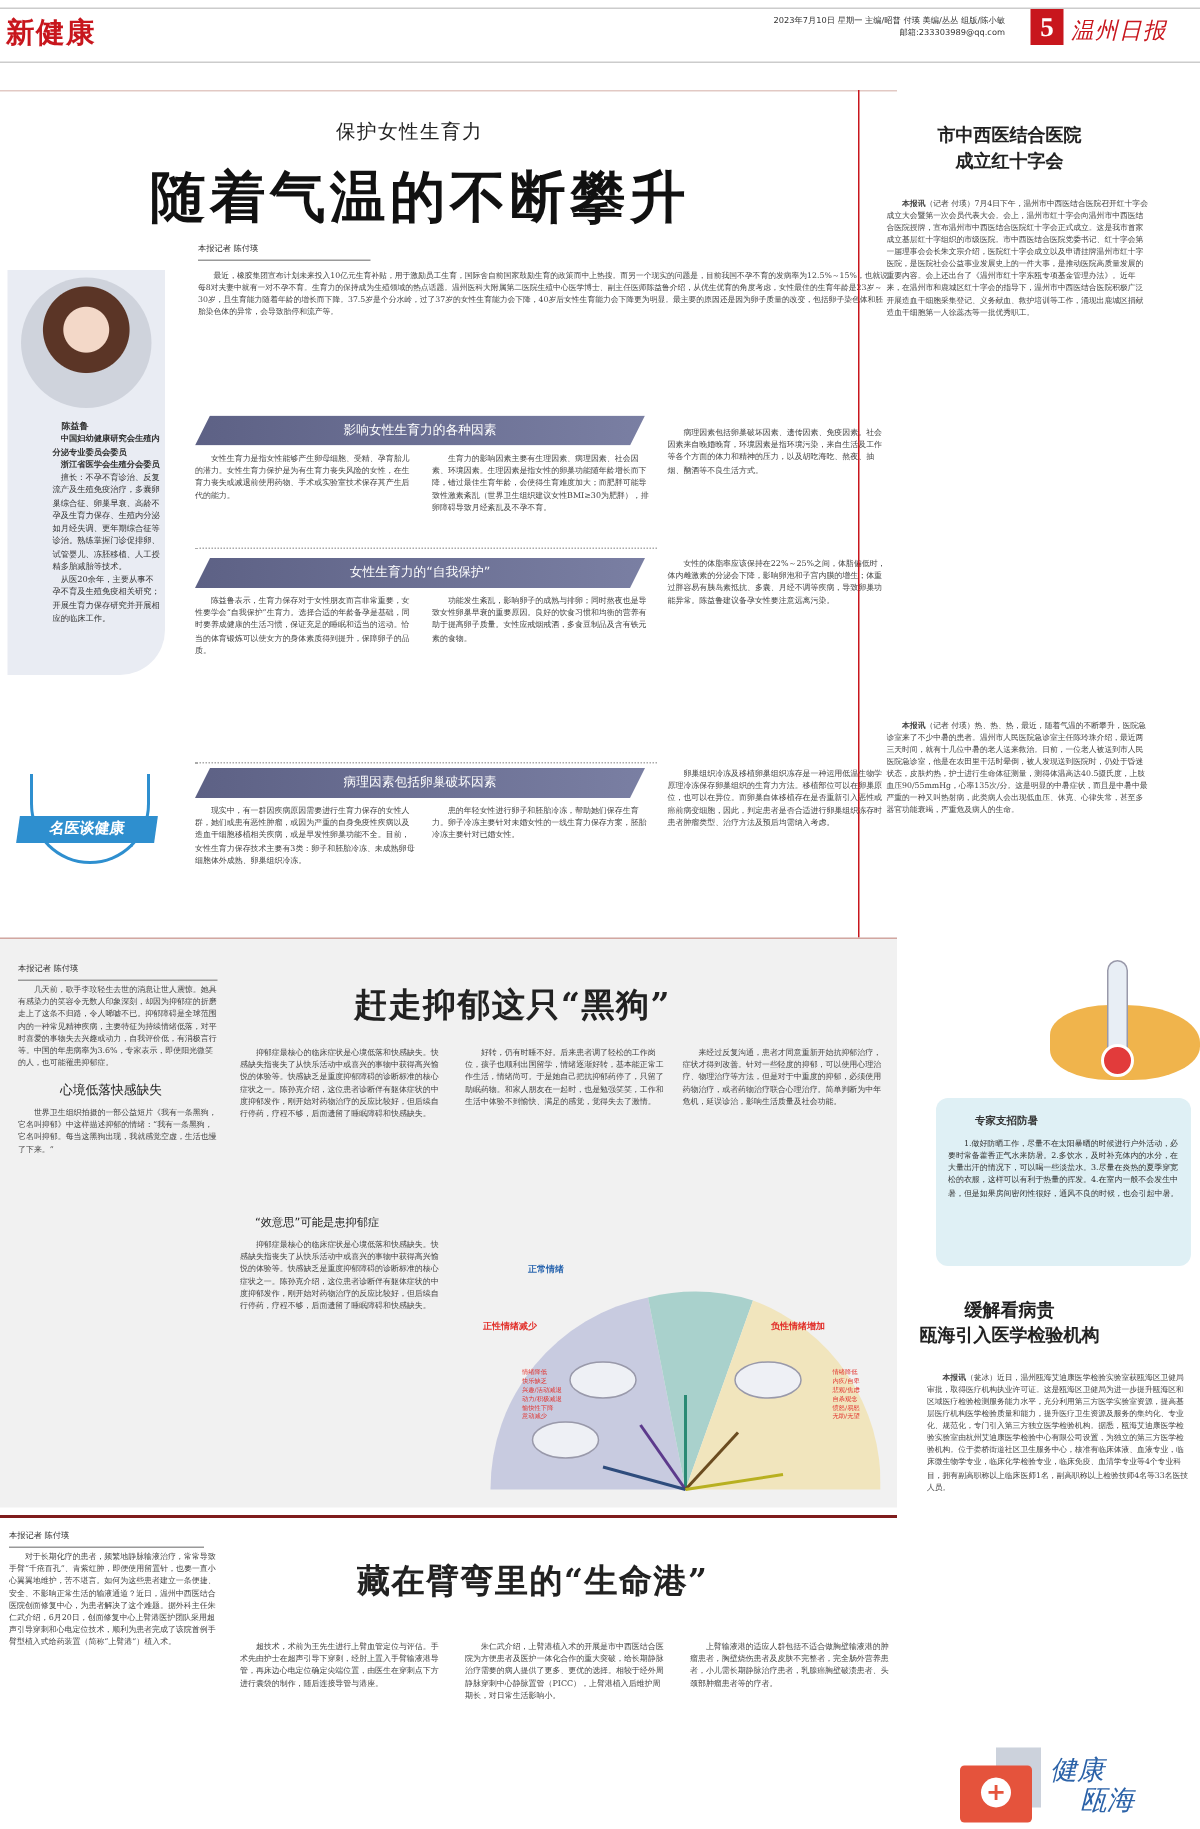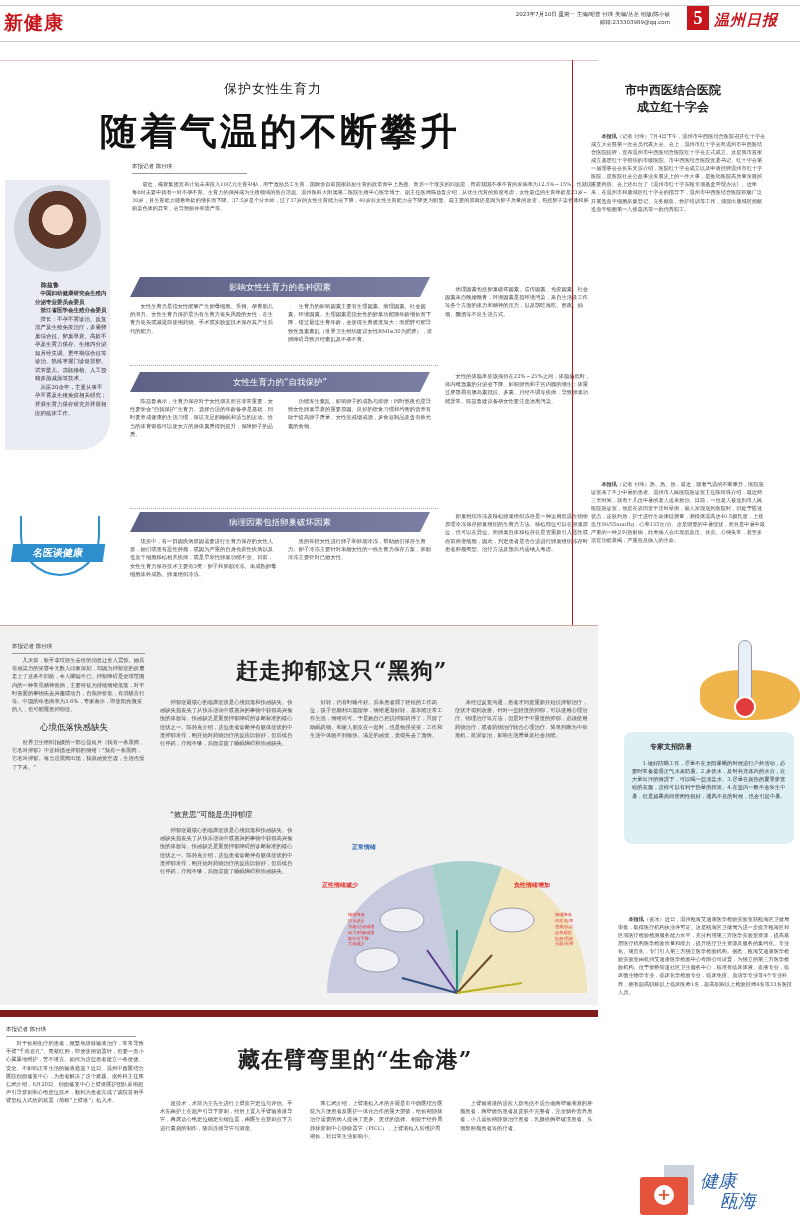--- a/index.html
+++ b/index.html
@@ -4,21 +4,21 @@
 <style>
   * { box-sizing: border-box; margin: 0; padding: 0; }
   html, body { width: 800px; height: 1219px; overflow: hidden; background: #fff; }
   body { font-family: "DejaVu Serif", "Liberation Serif", serif; color: #333; position: relative; font-size: 6px; line-height: 1.55; }
 
   .masthead { position: absolute; left: 0; top: 0; width: 800px; height: 42px; border-bottom: 1px solid #ccc; }
   .masthead .rule-top { position: absolute; left: 0; top: 5px; width: 800px; height: 1px; background: #ccc; }
   .masthead .section { position: absolute; left: 4px; top: 8px; font-family: "DejaVu Sans", sans-serif; font-size: 19px; font-weight: bold; color: #c8161d; letter-spacing: 1px; }
   .masthead .meta { position: absolute; right: 130px; top: 10px; text-align: right; font-family: "DejaVu Sans", sans-serif; font-size: 5.5px; color: #333; line-height: 1.5; }
   .masthead .pagenum { position: absolute; left: 687px; top: 6px; width: 22px; height: 24px; background: #c8161d; color: #fff; font-family: "Liberation Serif", serif; font-weight: bold; font-size: 18px; text-align: center; line-height: 24px; }
-  .masthead .paper { position: absolute; left: 714px; top: 9px; font-family: "DejaVu Serif", serif; font-style: italic; font-weight: bold; font-size: 15px; color: #c8161d; letter-spacing: 1px; }
+  .masthead .paper { position: absolute; left: 714px; top: 9px; font-family: "DejaVu Serif", serif; font-style: italic; font-weight: normal; font-size: 15px; color: #c8161d; letter-spacing: 1px; }
 
   
   .feature { position: absolute; left: 0; top: 60px; width: 598px; height: 375px; border-top: 1px solid #e2c9c4; }
   .feature .kicker { position: absolute; left: 224px; top: 18px; font-family: "DejaVu Sans", sans-serif; font-size: 13px; color: #222; letter-spacing: 1px; }
   .feature .headline { position: absolute; left: 100px; top: 42px; font-family: "DejaVu Sans", sans-serif; font-weight: bold; font-size: 37px; color: #111; letter-spacing: 3px; }
   .byline { font-family: "DejaVu Sans", sans-serif; font-size: 5.5px; color: #333; border-bottom: 1px solid #999; padding-bottom: 2px; }
   .feature .byline { position: absolute; left: 132px; top: 101px; width: 115px; }
   .feature .lede { position: absolute; left: 132px; top: 119px; width: 460px; font-size: 5.2px; color: #444; text-indent: 2em; }
 
   .profile { position: absolute; left: 5px; top: 180px; width: 105px; height: 270px; background: #e9ecf3; border-radius: 0 0 30px 0; }
@@ -49,21 +49,21 @@
   .tips .b { font-size: 5.3px; color: #333; text-indent: 2em; }
 
   
   .art2 { position: absolute; left: 0; top: 625px; width: 598px; height: 380px; background: #f1f1f1; border-top: 1px solid #d2a7a1; }
   .art2 .byline { position: absolute; left: 12px; top: 16px; width: 133px; }
   .art2 .headline { position: absolute; left: 236px; top: 27px; font-family: "DejaVu Serif", serif; font-weight: bold; font-size: 22px; color: #222; letter-spacing: 1px; }
   .art2 .sub { position: absolute; left: 40px; top: 95px; font-family: "DejaVu Sans", sans-serif; font-size: 8.5px; color: #222; }
   .chart { position: absolute; left: 322px; top: 815px; width: 265px; height: 190px; }
 
   
-  .art3 { position: absolute; left: 0; top: 1010px; width: 598px; height: 164px; border-top: 7px solid #7f1d1d; }
+  .art3 { position: absolute; left: 0; top: 1010px; width: 598px; height: 164px; border-top: 2px solid #7f1d1d; }
   .art3 .byline { position: absolute; left: 6px; top: 8px; width: 130px; }
   .art3 .headline { position: absolute; left: 238px; top: 25px; font-family: "DejaVu Serif", serif; font-weight: bold; font-size: 22px; color: #222; letter-spacing: 1px; }
 
   .logo { position: absolute; left: 640px; top: 1165px; width: 160px; height: 54px; }
   .logo .folder { position: absolute; left: 0; top: 12px; width: 48px; height: 38px; background: #e5533c; border-radius: 3px; }
   .logo .paper { position: absolute; left: 24px; top: 0; width: 30px; height: 40px; background: #ccd2dc; }
   .logo .cross { position: absolute; left: 14px; top: 20px; width: 20px; height: 20px; background: #fff; border-radius: 50%; color: #e5533c; font-weight: bold; font-size: 16px; text-align: center; line-height: 20px; font-family: "DejaVu Sans", sans-serif; }
   .logo .txt { position: absolute; left: 60px; top: 6px; font-family: "DejaVu Serif", serif; font-style: italic; font-size: 18px; color: #2b62a8; line-height: 1.1; }
 </style>
 </head>
@@ -126,20 +126,24 @@
     <div>成立红十字会</div>
   </div>
   <div class="rbody" style="top:72px; height:270px; overflow:hidden;">
     <b>本报讯</b><span>（记者 付瑛）</span><span>7月4日下午，温州市中西医结合医院召开红十字会成立大会暨第一次会员代表大会。会上，温州市红十字会向温州市中西医结合医院授牌，宣布温州市中西医结合医院红十字会正式成立。这是我市首家成立基层红十字组织的市级医院。市中西医结合医院党委书记、红十字会第一届理事会会长朱文宗介绍，医院红十字会成立以及申请挂牌温州市红十字医院，是医院社会公益事业发展史上的一件大事，是推动医院高质量发展的重要内容。会上还出台了《温州市红十字东瓯专项基金管理办法》。近年来，在温州市和鹿城区红十字会的指导下，温州市中西医结合医院积极广泛开展造血干细胞采集登记、义务献血、救护培训等工作，涌现出鹿城区捐献造血干细胞第一人徐蕊杰等一批优秀职工。</span>
   </div>
 
   <div class="rbody" style="top:420px; height:220px; overflow:hidden;">
     <b>本报讯</b><span>（记者 付瑛）</span><span>热、热、热，最近，随着气温的不断攀升，医院急诊室来了不少中暑的患者。温州市人民医院急诊室主任陈玲珠介绍，最近两三天时间，就有十几位中暑的老人送来救治。日前，一位老人被送到市人民医院急诊室，他是在农田里干活时晕倒，被人发现送到医院时，仍处于昏迷状态，皮肤灼热，护士进行生命体征测量，测得体温高达40.5摄氏度，上肢血压90/55mmHg，心率135次/分。这是明显的中暑症状，而且是中暑中最严重的一种又叫热射病，此类病人会出现低血压、休克、心律失常，甚至多器官功能衰竭，严重危及病人的生命。</span>
   </div>
 
+  <div class="rhead" style="top:805px;">
+    <div>缓解看病贵</div>
+    <div>瓯海引入医学检验机构</div>
+  </div>
 </div>
 <div class="rbody" style="left:618px; top:915px; height:245px; overflow:hidden;">
   <b>本报讯</b><span>（瓮冰）</span><span>近日，温州瓯海艾迪康医学检验实验室获瓯海区卫健局审批，取得医疗机构执业许可证。这是瓯海区卫健局为进一步提升瓯海区和区域医疗检验检测服务能力水平，充分利用第三方医学实验室资源，提高基层医疗机构医学检验质量和能力，提升医疗卫生资源及服务的集约化、专业化、规范化，专门引入第三方独立医学检验机构。据悉，瓯海艾迪康医学检验实验室由杭州艾迪康医学检验中心有限公司设置，为独立的第三方医学检验机构。位于娄桥街道社区卫生服务中心，核准有临床体液、血液专业，临床微生物学专业，临床化学检验专业，临床免疫、血清学专业等4个专业科目，拥有副高职称以上临床医师1名，副高职称以上检验技师4名等33名医技人员。</span>
 </div>
 
 <div class="thermo">
   <div class="base"></div>
   <div class="tube"></div>
   <div class="bulb"></div>
 </div>

